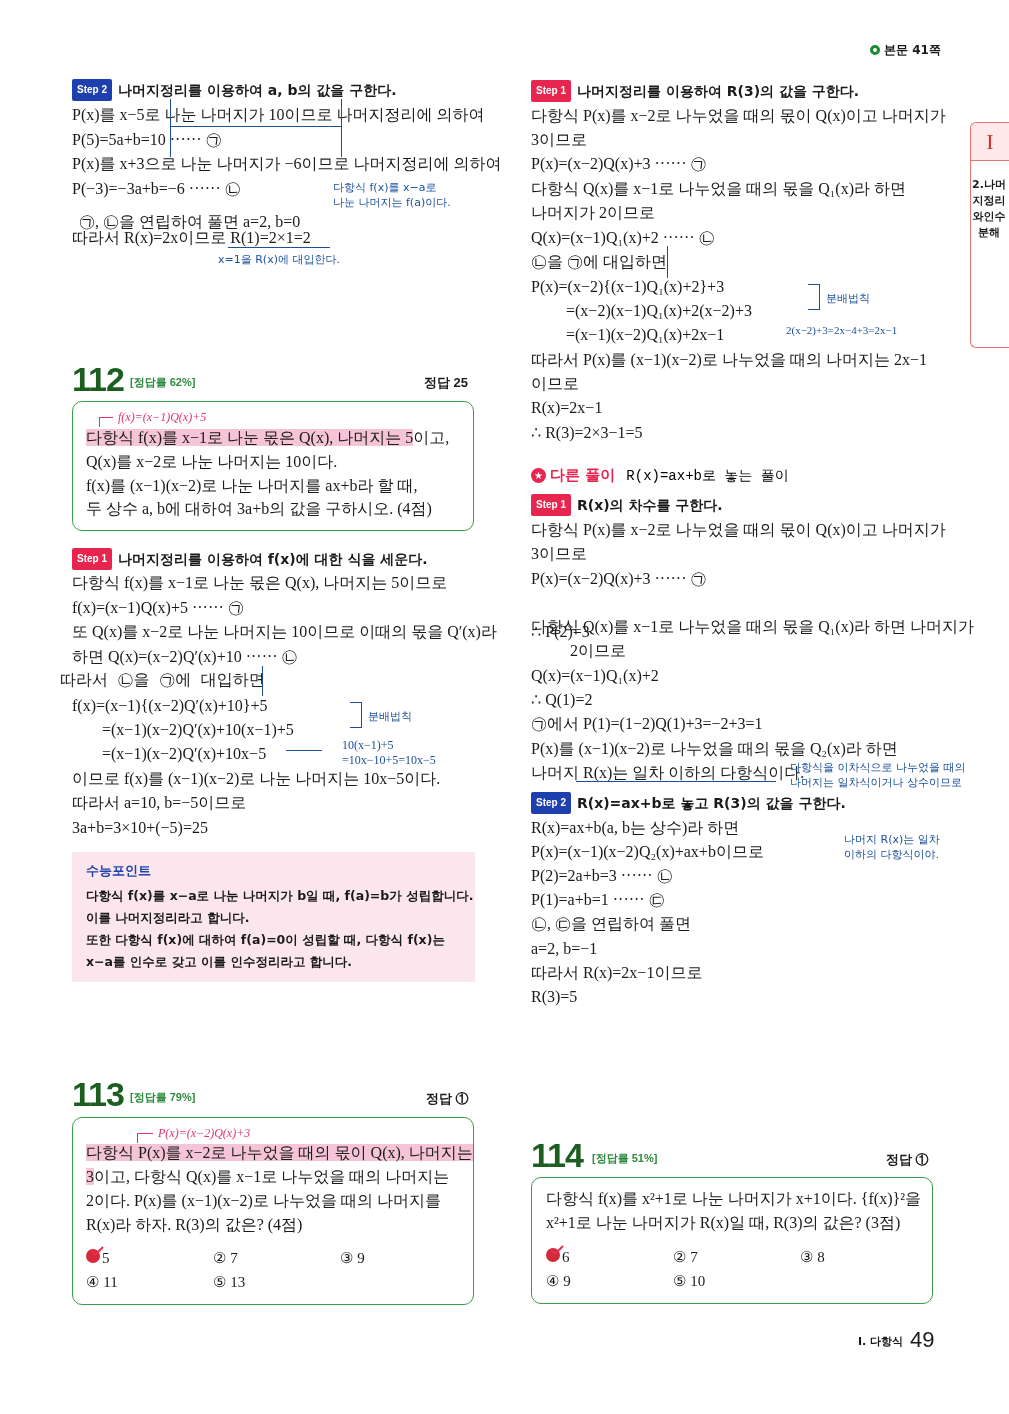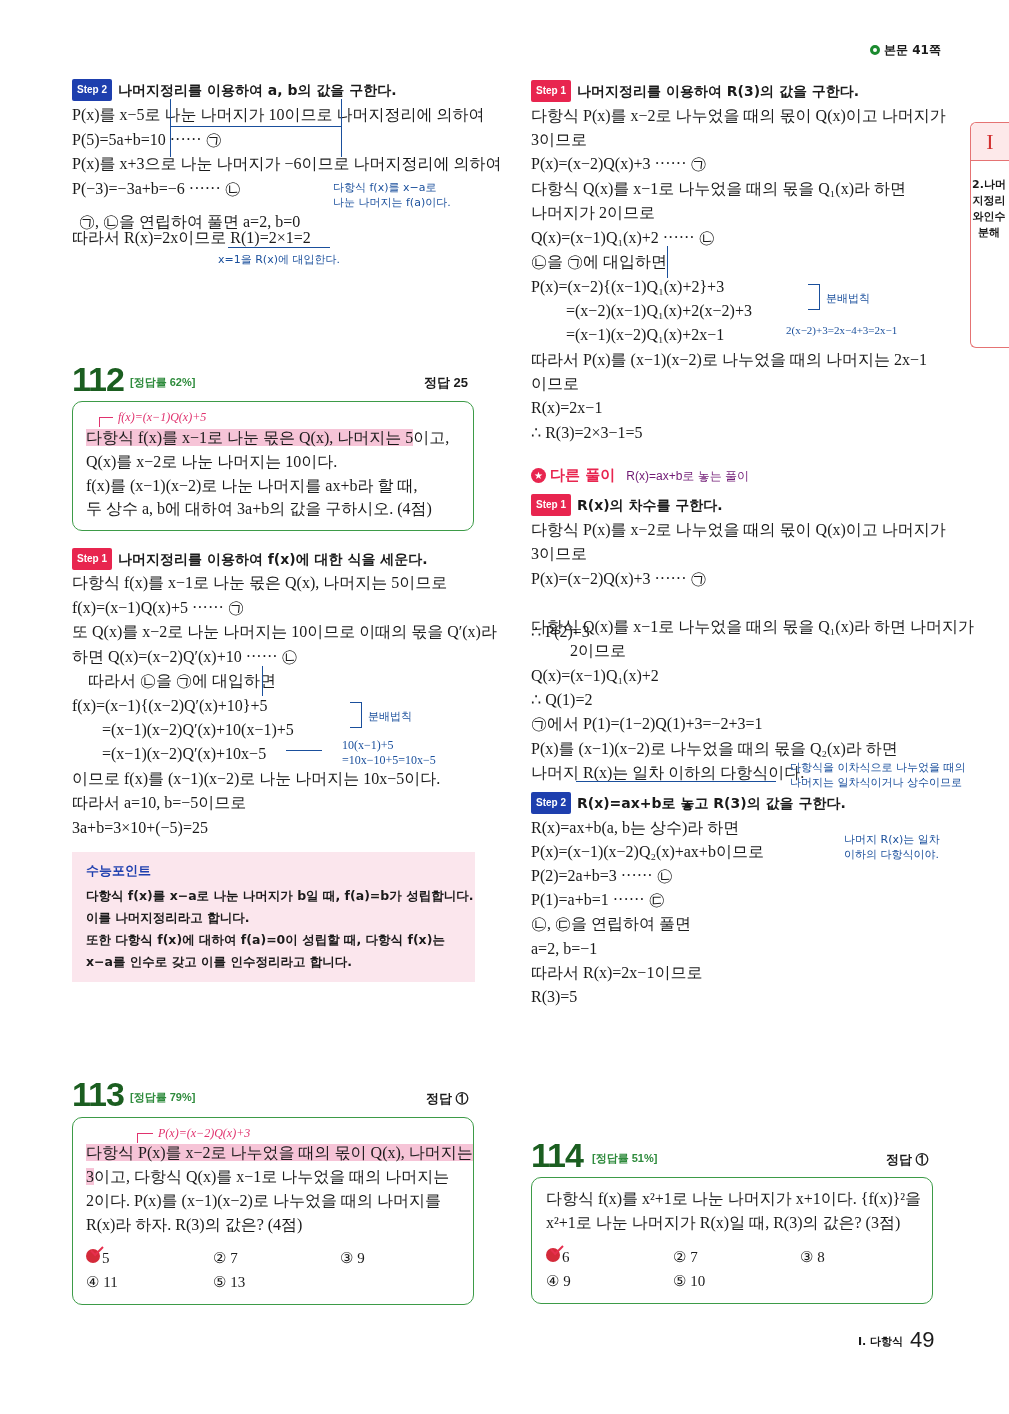--- a/index.html
+++ b/index.html
@@ -77,21 +77,21 @@
 <div class="line math" style="left:86px; top:476px;">f(x)를 (x−1)(x−2)로 나눈 나머지를 ax+b라 할 때,</div>
 <div class="line math" style="left:86px; top:499px;">두 상수 a, b에 대하여 3a+b의 값을 구하시오. (4점)</div>
 
 <div class="line" style="left:72px; top:548px;">
   <span class="badge red">Step 1</span><span class="step-title">나머지정리를 이용하여 f(x)에 대한 식을 세운다.</span>
 </div>
 <div class="line math" style="left:72px; top:573px;">다항식 f(x)를 x−1로 나눈 몫은 Q(x), 나머지는 5이므로</div>
 <div class="line math" style="left:72px; top:598px;">f(x)=(x−1)Q(x)+5                ······ ㉠</div>
 <div class="line math" style="left:72px; top:622px;">또 Q(x)를 x−2로 나눈 나머지는 10이므로 이때의 몫을 Q′(x)라</div>
 <div class="line math" style="left:72px; top:647px;">하면 Q(x)=(x−2)Q′(x)+10        ······ ㉡</div>
-<div class="line math" style="left:88px; top:671px;">따라서 ㉡을 ㉠에 대입하면</div>
+<div class="line math" style="left:60px; top:671px;font-family:Liberation Mono, monospace;">따라서 ㉡을 ㉠에 대입하면</div>
 <div class="line math" style="left:72px; top:696px;">f(x)=(x−1){(x−2)Q′(x)+10}+5</div>
 <div class="line math" style="left:102px; top:720px;">=(x−1)(x−2)Q′(x)+10(x−1)+5</div>
 <div class="line math" style="left:102px; top:744px;">=(x−1)(x−2)Q′(x)+10x−5</div>
 <div class="line math" style="left:72px; top:769px;">이므로 f(x)를 (x−1)(x−2)로 나눈 나머지는 10x−5이다.</div>
 <div class="line math" style="left:72px; top:793px;">따라서 a=10, b=−5이므로</div>
 <div class="line math" style="left:72px; top:818px;">3a+b=3×10+(−5)=25</div>
 <div class="conn" style="left:262px; top:666px; width:1px; height:30px; border-left-width:1.5px;"></div>
 <div class="conn" style="left:350px; top:702px; width:12px; height:26px; border-top-width:1.5px; border-right-width:1.5px; border-bottom-width:1.5px;"></div>
 <div class="note" style="left:368px; top:709px;">분배법칙</div>
 <div class="conn" style="left:286px; top:750px; width:36px; height:16px; border-top-width:1.5px; border-right-width:0; border-left-width:0;"></div>
@@ -145,21 +145,21 @@
 <div class="line math" style="left:531px; top:374px;">이므로</div>
 <div class="line math" style="left:531px; top:398px;">R(x)=2x−1</div>
 <div class="line math" style="left:531px; top:423px;">∴ R(3)=2×3−1=5</div>
 <div class="conn" style="left:667px; top:246px; width:1px; height:32px; border-left-width:1.5px;"></div>
 <div class="conn" style="left:808px; top:284px; width:12px; height:26px; border-top-width:1.5px; border-right-width:1.5px; border-bottom-width:1.5px;"></div>
 <div class="note" style="left:826px; top:291px;">분배법칙</div>
 <div class="note serif" style="left:786px; top:323px; font-size:11px;">2(x−2)+3=2x−4+3=2x−1</div>
 
 <div class="other-title" style="left:531px; top:465px;">
   <span class="star">★</span><span style="color:#e8254f; font-weight:bold; font-size:15px;">다른 풀이</span>
-  <span style="color:#701a75; font-size:12px; font-family:Liberation Sans, sans-serif; margin-left:6px;">R(x)=ax+b로 놓는 풀이</span>
+  <span style="color:#000000; font-size:14px; font-family:Liberation Mono, monospace; margin-left:6px;">R(x)=ax+b로 놓는 풀이</span>
 </div>
 <div class="line" style="left:531px; top:494px;">
   <span class="badge red">Step 1</span><span class="step-title">R(x)의 차수를 구한다.</span>
 </div>
 <div class="line math" style="left:531px; top:520px;">다항식 P(x)를 x−2로 나누었을 때의 몫이 Q(x)이고 나머지가</div>
 <div class="line math" style="left:531px; top:544px;">3이므로</div>
 <div class="line math" style="left:531px; top:569px;">P(x)=(x−2)Q(x)+3     ······ ㉠</div>
 <div class="line math" style="left:531px; top:622px;">∴ P(2)=3</div>
 <div class="line math" style="left:531px; top:617px;">다항식 Q(x)를 x−1로 나누었을 때의 몫을 Q₁(x)라 하면 나머지가</div>
 <div class="line math" style="left:531px; top:641px;margin-left:39px;">2이므로</div>

